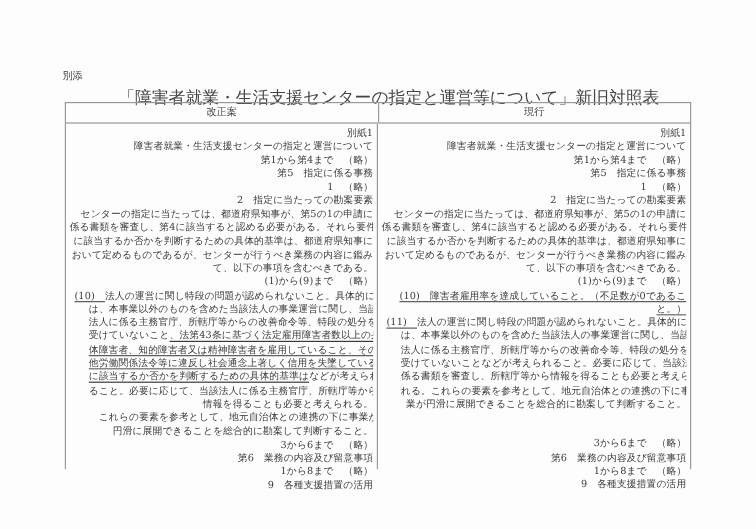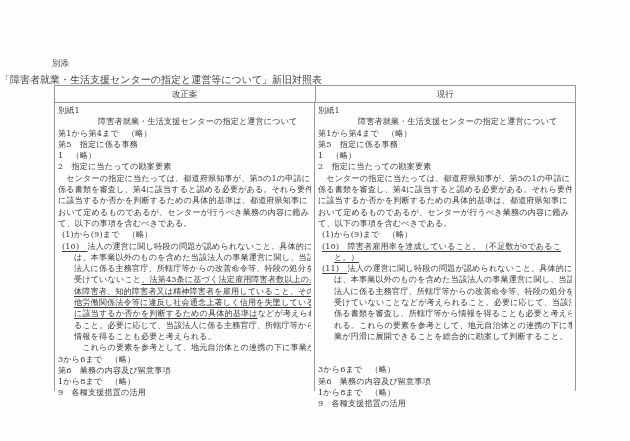--- a/index.html
+++ b/index.html
@@ -9,37 +9,37 @@
     font-family: "DejaVu Serif", "Liberation Serif", serif;
     color: #333;
     position: relative;
   }
   .attach-label {
     position: absolute; left: 52px; top: 58px;
     font-size: 8.5px; color: #444;
   }
   .doc-title {
     position: absolute; left: 0; width: 630px; top: 73px;
-    text-align: left; font-size: 10px; color: #444;
-    padding-left: 0; box-sizing: border-box;
+    text-align: center; font-size: 14px; color: #444;
+    padding-left: 18px; box-sizing: border-box;
   }
   .compare-table {
     position: absolute; left: 54px; top: 85px;
     width: 522px; height: 306px;
     border-left: 1px solid #999; border-right: 1px solid #999; border-top: 1px solid #999;
     box-sizing: border-box;
   }
   .header-row {
     display: flex; height: 16px; border-bottom: 1px solid #999; justify-content: space-between;
   }
   .header-cell {
     width: 50%; text-align: center; font-size: 8.5px; line-height: 16px; color: #444;
   }
   .header-cell.left { border-right: 1px solid #999; }
-  .body-row { display: flex; height: calc(100% - 17px); }
+  .body-row { display: flex; height: calc(100% - 17px); text-align: right; }
   .col {
     width: 50%; box-sizing: border-box; padding: 2px 3px 0 3px;
     font-size: 8.1px; line-height: 11.3px; color: #3a3a3a;
     letter-spacing: 0.15px;
   }
   .col.left { border-right: 1px solid #999; }
   .line { white-space: nowrap; overflow: hidden; }
   .indent2 { padding-left: 16px; }
   .indent-center { padding-left: 40px; }
   .u { text-decoration: underline; text-underline-offset: 1.5px; }
@@ -84,20 +84,21 @@
       </div>
       <div class="line indent2">
         <span class="u">他労働関係法令等に違反し社会通念上著しく信用を失墜している</span>
       </div>
       <div class="line indent2">
         <span class="u">に該当するか否かを判断するための具体的基準は</span><span>などが考えられ</span>
       </div>
       <div class="line indent2">ること。必要に応じて、当該法人に係る主務官庁、所轄庁等から</div>
       <div class="line indent2">情報を得ることも必要と考えられる。</div>
       <div class="line indent2">　これらの要素を参考として、地元自治体との連携の下に事業が</div>
+      <div class="line indent2">円滑に展開できることを総合的に勘案して判断すること。</div>
       <div class="line">3から6まで　（略）</div>
       <div class="line">第6　業務の内容及び留意事項</div>
       <div class="line">1から8まで　（略）</div>
       <div class="line">9　各種支援措置の活用</div>
     </div>
 
     <div class="col">
       <div class="line">別紙1</div>
       <div class="line indent-center">障害者就業・生活支援センターの指定と運営について</div>
       <div class="line">第1から第4まで　（略）</div>

